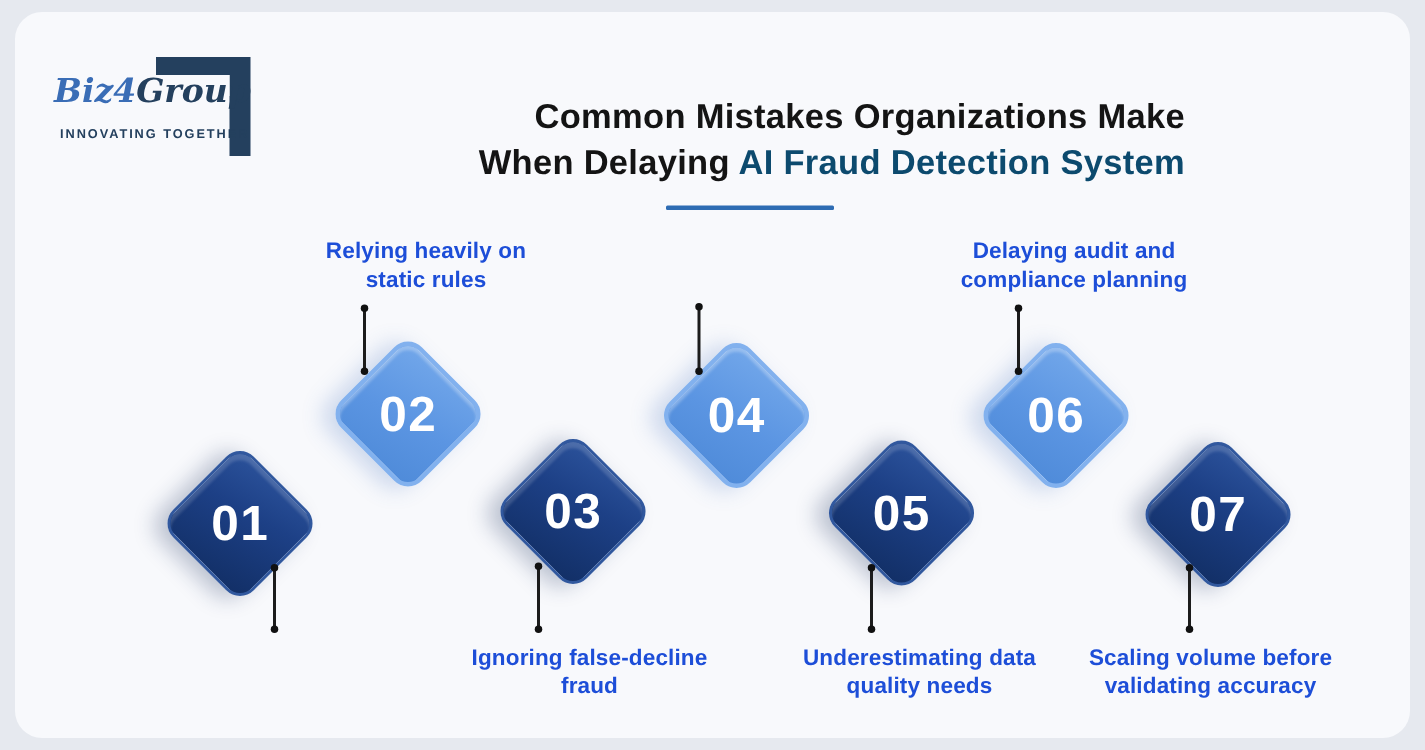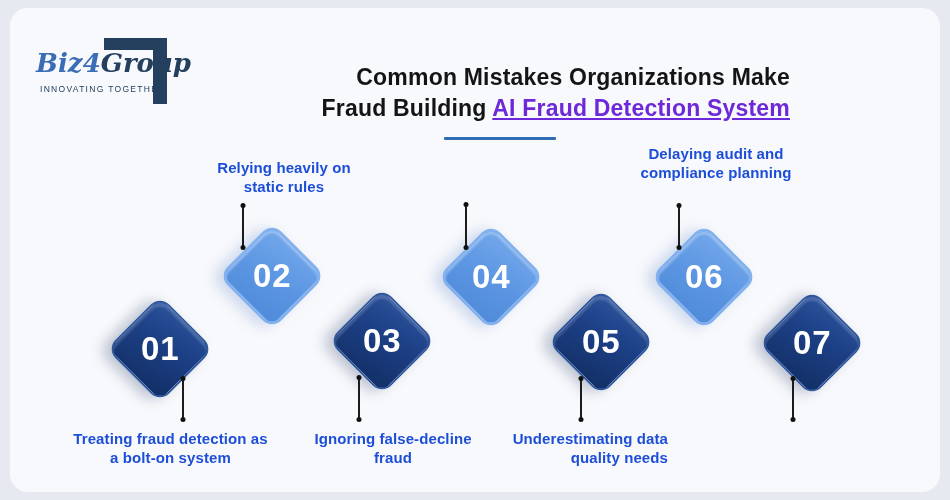--- a/index.html
+++ b/index.html
@@ -9,31 +9,31 @@
   .canvas { position:relative; width:950px; height:500px; background:#e6e9ef; }
   .card { position:absolute; left:10px; top:8px; right:10px; bottom:8px;
           background:#f8f9fc; border-radius:18px; }
 
   
   .logo { position:absolute; left:26px; top:28px; width:150px; height:76px; }
   .logo-frame-top    { position:absolute; left:68px;  top:2px;  width:62px; height:12px; background:#24405e; }
   .logo-frame-right  { position:absolute; left:117px; top:2px;  width:14px; height:66px; background:#24405e; }
   .logo-frame-notch  { position:absolute; left:97px;  top:14px; width:20px; height:14px; background:#f8f9fc; }
   .logo-text { position:absolute; left:0; top:12px; font-family:"DejaVu Serif", serif;
-               font-style:italic; font-weight:700; font-size:26px; white-space:nowrap; z-index:2; }
+               font-style:italic; font-weight:700; font-size:22px; white-space:nowrap; z-index:2; }
   .logo-biz   { color:#3a6db6; }
   .logo-four  { color:#3a6db6; }
   .logo-group { color:#24405e; }
-  .logo-tagline { position:absolute; left:4px; top:48px; font-size:8.5px; font-weight:400;
+  .logo-tagline { position:absolute; left:4px; top:48px; font-size:8.5px; font-weight:700;
                   letter-spacing:1.3px; color:#24405e; z-index:2; }
 
   
   .title-block { position:absolute; left:200px; right:150px; top:54px; text-align:right; z-index:1; }
   .title-line { font-size:23px; font-weight:700; color:#141414; line-height:31px; letter-spacing:0.2px; }
-  .title-highlight { color:#6d28d9;text-decoration:underline; }
+  .title-highlight { color:#0c4a6e; }
   .title-underline { width:112px; height:3px; background:#2e6cb3; margin:13px auto 0; border-radius:1px; }
 
   
   .diamond { position:absolute; width:76px; height:76px; border-radius:13px;
              transform:rotate(45deg); display:flex; align-items:center; justify-content:center; }
   .diamond .num { transform:rotate(-45deg); color:#ffffff; font-size:33px; font-weight:700;
                   letter-spacing:1px; }
   .diamond.dark {
       background:linear-gradient(165deg, #2c539c 0%, #1d4086 40%, #122f66 100%);
       border:2px solid #31589e;
@@ -55,49 +55,48 @@
 
   
   .m-label { position:absolute; text-align:center; font-size:15px; font-weight:700;
              color:#1d4ed8; line-height:19px; letter-spacing:0.1px; }
 
   
   .d1 { left:112px; top:303px; }   .c1 { left:172px; top:370px; height:41px; }  .l1 { left:63px;  top:421px; width:195px; }
   .d2 { left:224px; top:230px; }   .c2 { left:232px; top:197px; height:42px; }  .l2 { left:199px; top:150px; width:150px; }
   .d3 { left:334px; top:295px; }   .c3 { left:348px; top:369px; height:42px; }  .l3 { left:295px; top:421px; width:176px; }
   .d4 { left:443px; top:231px; }   .c4 { left:455px; top:196px; height:43px; }  .l4 { left:394px; top:150px; width:196px; }
-  .d5 { left:553px; top:296px; }   .c5 { left:570px; top:370px; height:41px; }  .l5 { left:492px; top:421px; width:166px;text-align:right; }
-  .d6 { left:656px; top:231px; }   .c6 { left:668px; top:197px; height:42px; }  .l6 { left:623px; top:136px; width:166px; }
+  .d5 { left:553px; top:296px; }   .c5 { left:570px; top:370px; height:41px; }  .l5 { left:520px; top:421px; width:166px; }
+  .d6 { left:656px; top:231px; }   .c6 { left:668px; top:197px; height:42px; }  .l6 { left:623px; top:150px; width:166px; }
   .d7 { left:764px; top:297px; }   .c7 { left:782px; top:370px; height:41px; }  .l7 { left:709px; top:421px; width:176px; }
 </style>
 </head>
 <body>
 
 <div class="canvas">
   <div class="card">
 
     <div class="logo">
       <div class="logo-frame-top"></div>
       <div class="logo-frame-right"></div>
       <div class="logo-frame-notch"></div>
       <div class="logo-text"><span class="logo-biz">Biz</span><span class="logo-four">4</span><span class="logo-group">Group</span></div>
       <div class="logo-tagline">INNOVATING TOGETHER</div>
     </div>
 
     <div class="title-block">
       <div class="title-line">Common Mistakes Organizations Make</div>
-      <div class="title-line"><span>Fraud Building </span><span class="title-highlight">AI Fraud Detection System</span></div>
+      <div class="title-line"><span>When Delaying </span><span class="title-highlight">AI Fraud Detection System</span></div>
       <div class="title-underline"></div>
     </div>
 
     <div class="diamond dark d1">
         <span class="num">01</span>
       </div>
     <div class="connector c1"></div>
-    <div class="m-label l1">Treating fraud detection as a bolt-on system</div>
 
     <div class="diamond light d2">
         <span class="num">02</span>
       </div>
     <div class="connector c2"></div>
     <div class="m-label l2">Relying heavily on static rules</div>
 
     <div class="diamond dark d3">
         <span class="num">03</span>
       </div>
@@ -118,15 +117,16 @@
     <div class="diamond light d6">
         <span class="num">06</span>
       </div>
     <div class="connector c6"></div>
     <div class="m-label l6">Delaying audit and compliance planning</div>
 
     <div class="diamond dark d7">
         <span class="num">07</span>
       </div>
     <div class="connector c7"></div>
+    <div class="m-label l7">Scaling volume before validating accuracy</div>
 
   </div>
 </div>
 
 </body></html>

